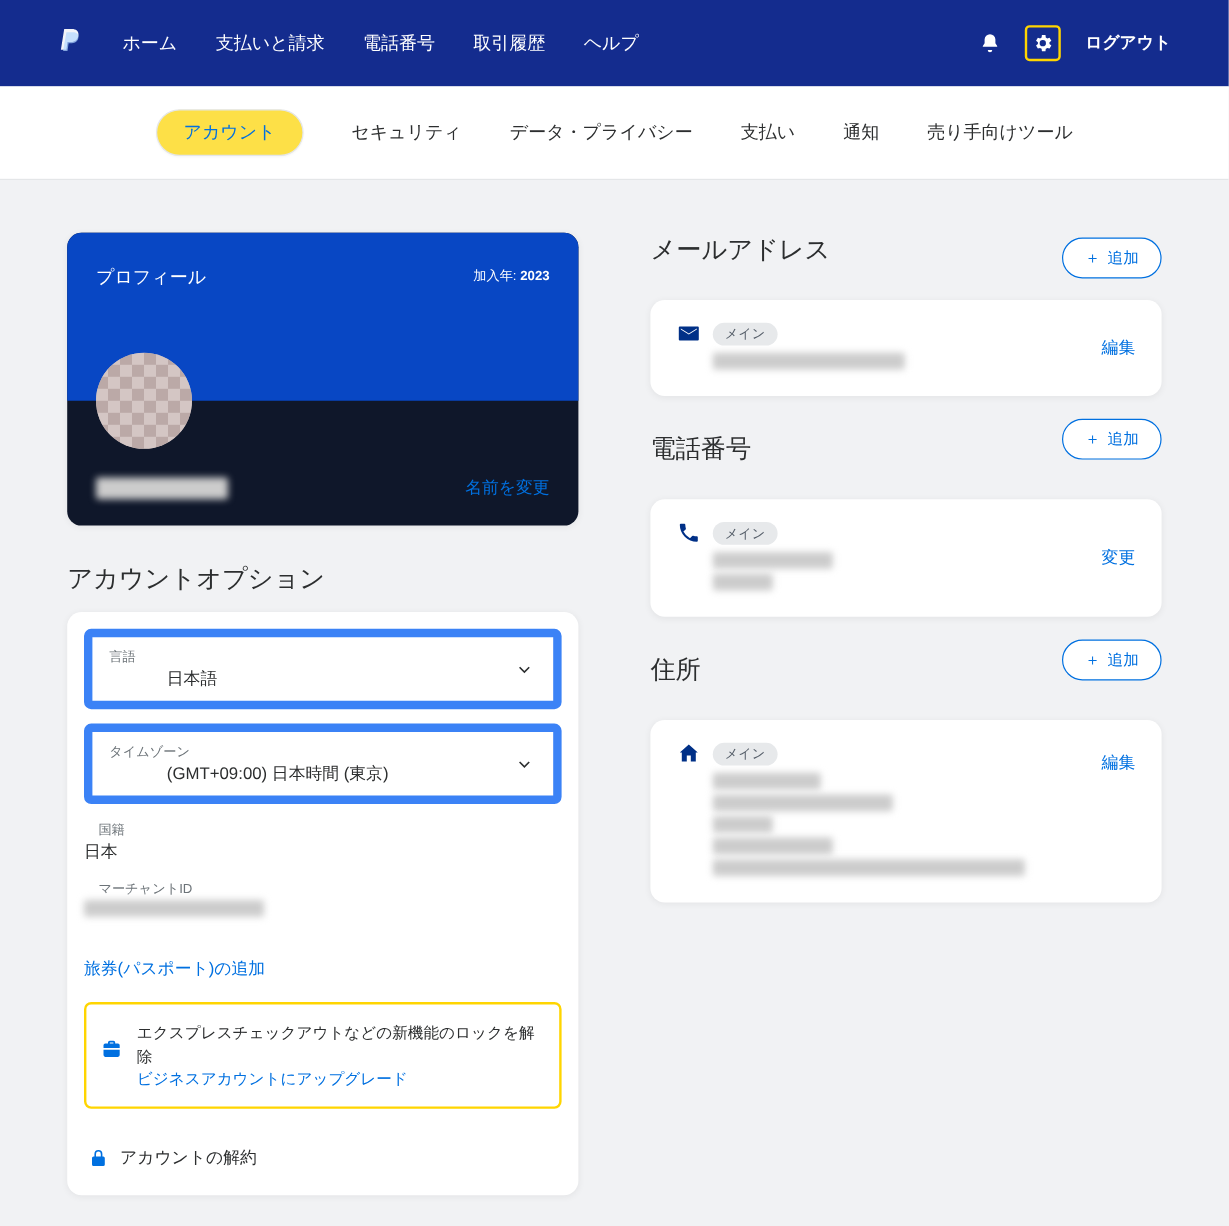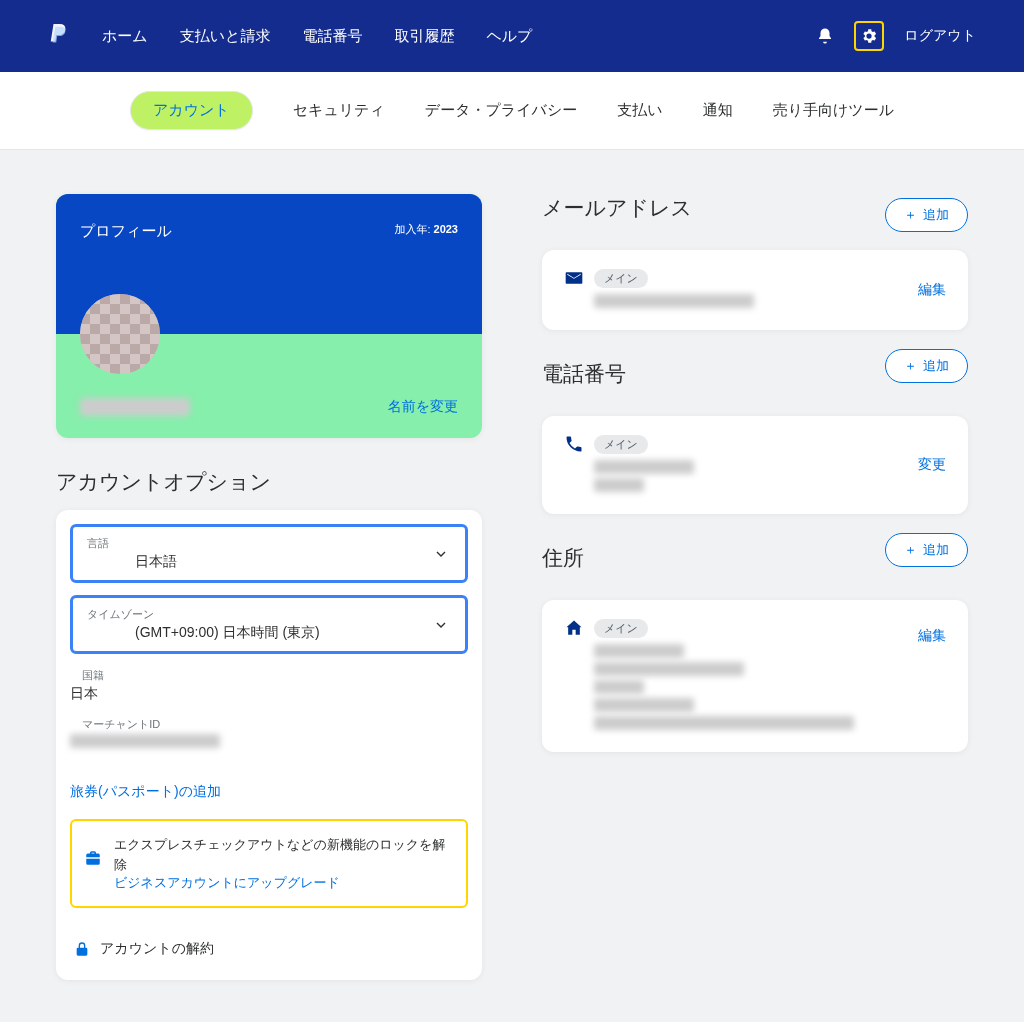--- a/index.html
+++ b/index.html
@@ -1,42 +1,42 @@
 <!DOCTYPE html>
 <html><head>
 <meta charset="utf-8">
 <style>
 * { box-sizing: border-box; margin: 0; padding: 0; }
 body { font-family: -apple-system, "Helvetica Neue", Arial, sans-serif; background: #f1f2f4; font-size: 14px; color: #2c2e2f; }
 .topbar { background: #142c8e; height: 72px; display: flex; align-items: center; padding: 0 48px; }
 .logo { width: 22px; height: 26px; margin-right: 32px; }
 .topnav { display: flex; gap: 32px; }
 .topnav a { color: #fff; text-decoration: none; font-size: 15px; }
-.topbar-right { margin-left: auto; display: flex; align-items: center; gap: 14px; }
+.topbar-right { margin-left: auto; display: flex; align-items: center; gap: 14px; font-weight: bold; }
 .icon-btn { width: 30px; height: 30px; display: flex; align-items: center; justify-content: center; color: #fff; cursor: pointer; }
 .gear-highlight { border: 2px solid #ffd500; border-radius: 4px; padding: 3px; }
 .logout { color: #fff; font-size: 14px; cursor: pointer; margin-left: 6px; }
 .subnav { background: #fff; height: 78px; display: flex; align-items: center; justify-content: center; gap: 40px; border-bottom: 1px solid #e4e6e8; }
 .subnav a { color: #2c2e2f; text-decoration: none; font-size: 15px; }
-.subnav a.active { color: #0070e0; background: #bef264; border: 1px solid #e4e6e8; border-radius: 24px; padding: 9px 22px; box-shadow: 0 1px 2px rgba(0,0,0,.04); }
+.subnav a.active { color: #0070e0; background: #fde047; border: 1px solid #e4e6e8; border-radius: 24px; padding: 9px 22px; box-shadow: 0 1px 2px rgba(0,0,0,.04); }
 .container { max-width: 960px; margin: 0 auto; padding: 44px 24px; display: flex; gap: 60px; align-items: flex-start; }
 .col { flex: 1; min-width: 0; }
-.card { background: #86efac; border-radius: 12px; box-shadow: 0 1px 6px rgba(0,0,0,.06); }
+.card { background: #0f172a; border-radius: 12px; box-shadow: 0 1px 6px rgba(0,0,0,.06); }
 .profile-head { background: #0847c4; color: #fff; border-radius: 12px 12px 0 0; padding: 28px 24px 0; height: 140px; position: relative; }
 .profile-title { font-size: 15px; font-weight: 500; }
 .joined { position: absolute; right: 24px; top: 28px; font-size: 11px; }
 .avatar { width: 80px; height: 80px; border-radius: 50%; background: #cfc4c2; position: absolute; bottom: -40px; left: 24px; overflow: hidden; }
 .avatar::before { content:""; position:absolute; inset:0; background: repeating-conic-gradient(#b9a6a4 0 25%, #d4c6c4 0 50%) 0/20px 20px; opacity:.9; }
 .profile-body { padding: 64px 24px 22px; display: flex; justify-content: space-between; align-items: center; }
 .blur-name { width: 110px; height: 18px; background: #ccc; filter: blur(3px); border-radius: 2px; }
 .link { color: #0070e0; font-size: 14px; cursor: pointer; }
 .section-title { font-size: 21px; font-weight: 400; margin: 30px 0 14px; color: #2c2e2f; }
 .section-title.first { margin-top: 0; }
 .options-card { background:#fff; border-radius:12px; box-shadow:0 1px 6px rgba(0,0,0,.06); padding: 14px; }
-.select-box { border: 3px solid #3b82f6; border-radius: 6px; padding: 9px 44px 9px 14px; margin-bottom: 12px; position: relative; cursor: pointer; }
+.select-box { border: 7px solid #3b82f6; border-radius: 6px; padding: 9px 44px 9px 14px; margin-bottom: 12px; position: relative; cursor: pointer; }
 .select-label { font-size: 11px; color: #6c7378; margin-bottom: 2px; }
 .select-value { font-size: 14px; color: #2c2e2f; margin-left: 48px; }
 .chevron { position: absolute; right: 16px; top: 50%; transform: translateY(-50%); }
 .info-label { font-size: 11px; color: #6c7378; margin-top: 14px; padding-left: 12px; }
 .info-value { font-size: 14px; margin-top: 2px; }
 .blur-sm { display:inline-block; width: 150px; height: 14px; background:#ccc; filter: blur(3px); border-radius:2px; }
 .passport-link { display: block; margin: 32px 0 18px; }
 .upgrade-box { border: 2px solid #ffd500; border-radius: 6px; padding: 14px 14px 14px 42px; position: relative; margin-bottom: 22px; }
 .upgrade-icon { position: absolute; left: 12px; top: 28px; }
 .upgrade-text { font-size: 13px; color: #2c2e2f; line-height: 1.5; }

